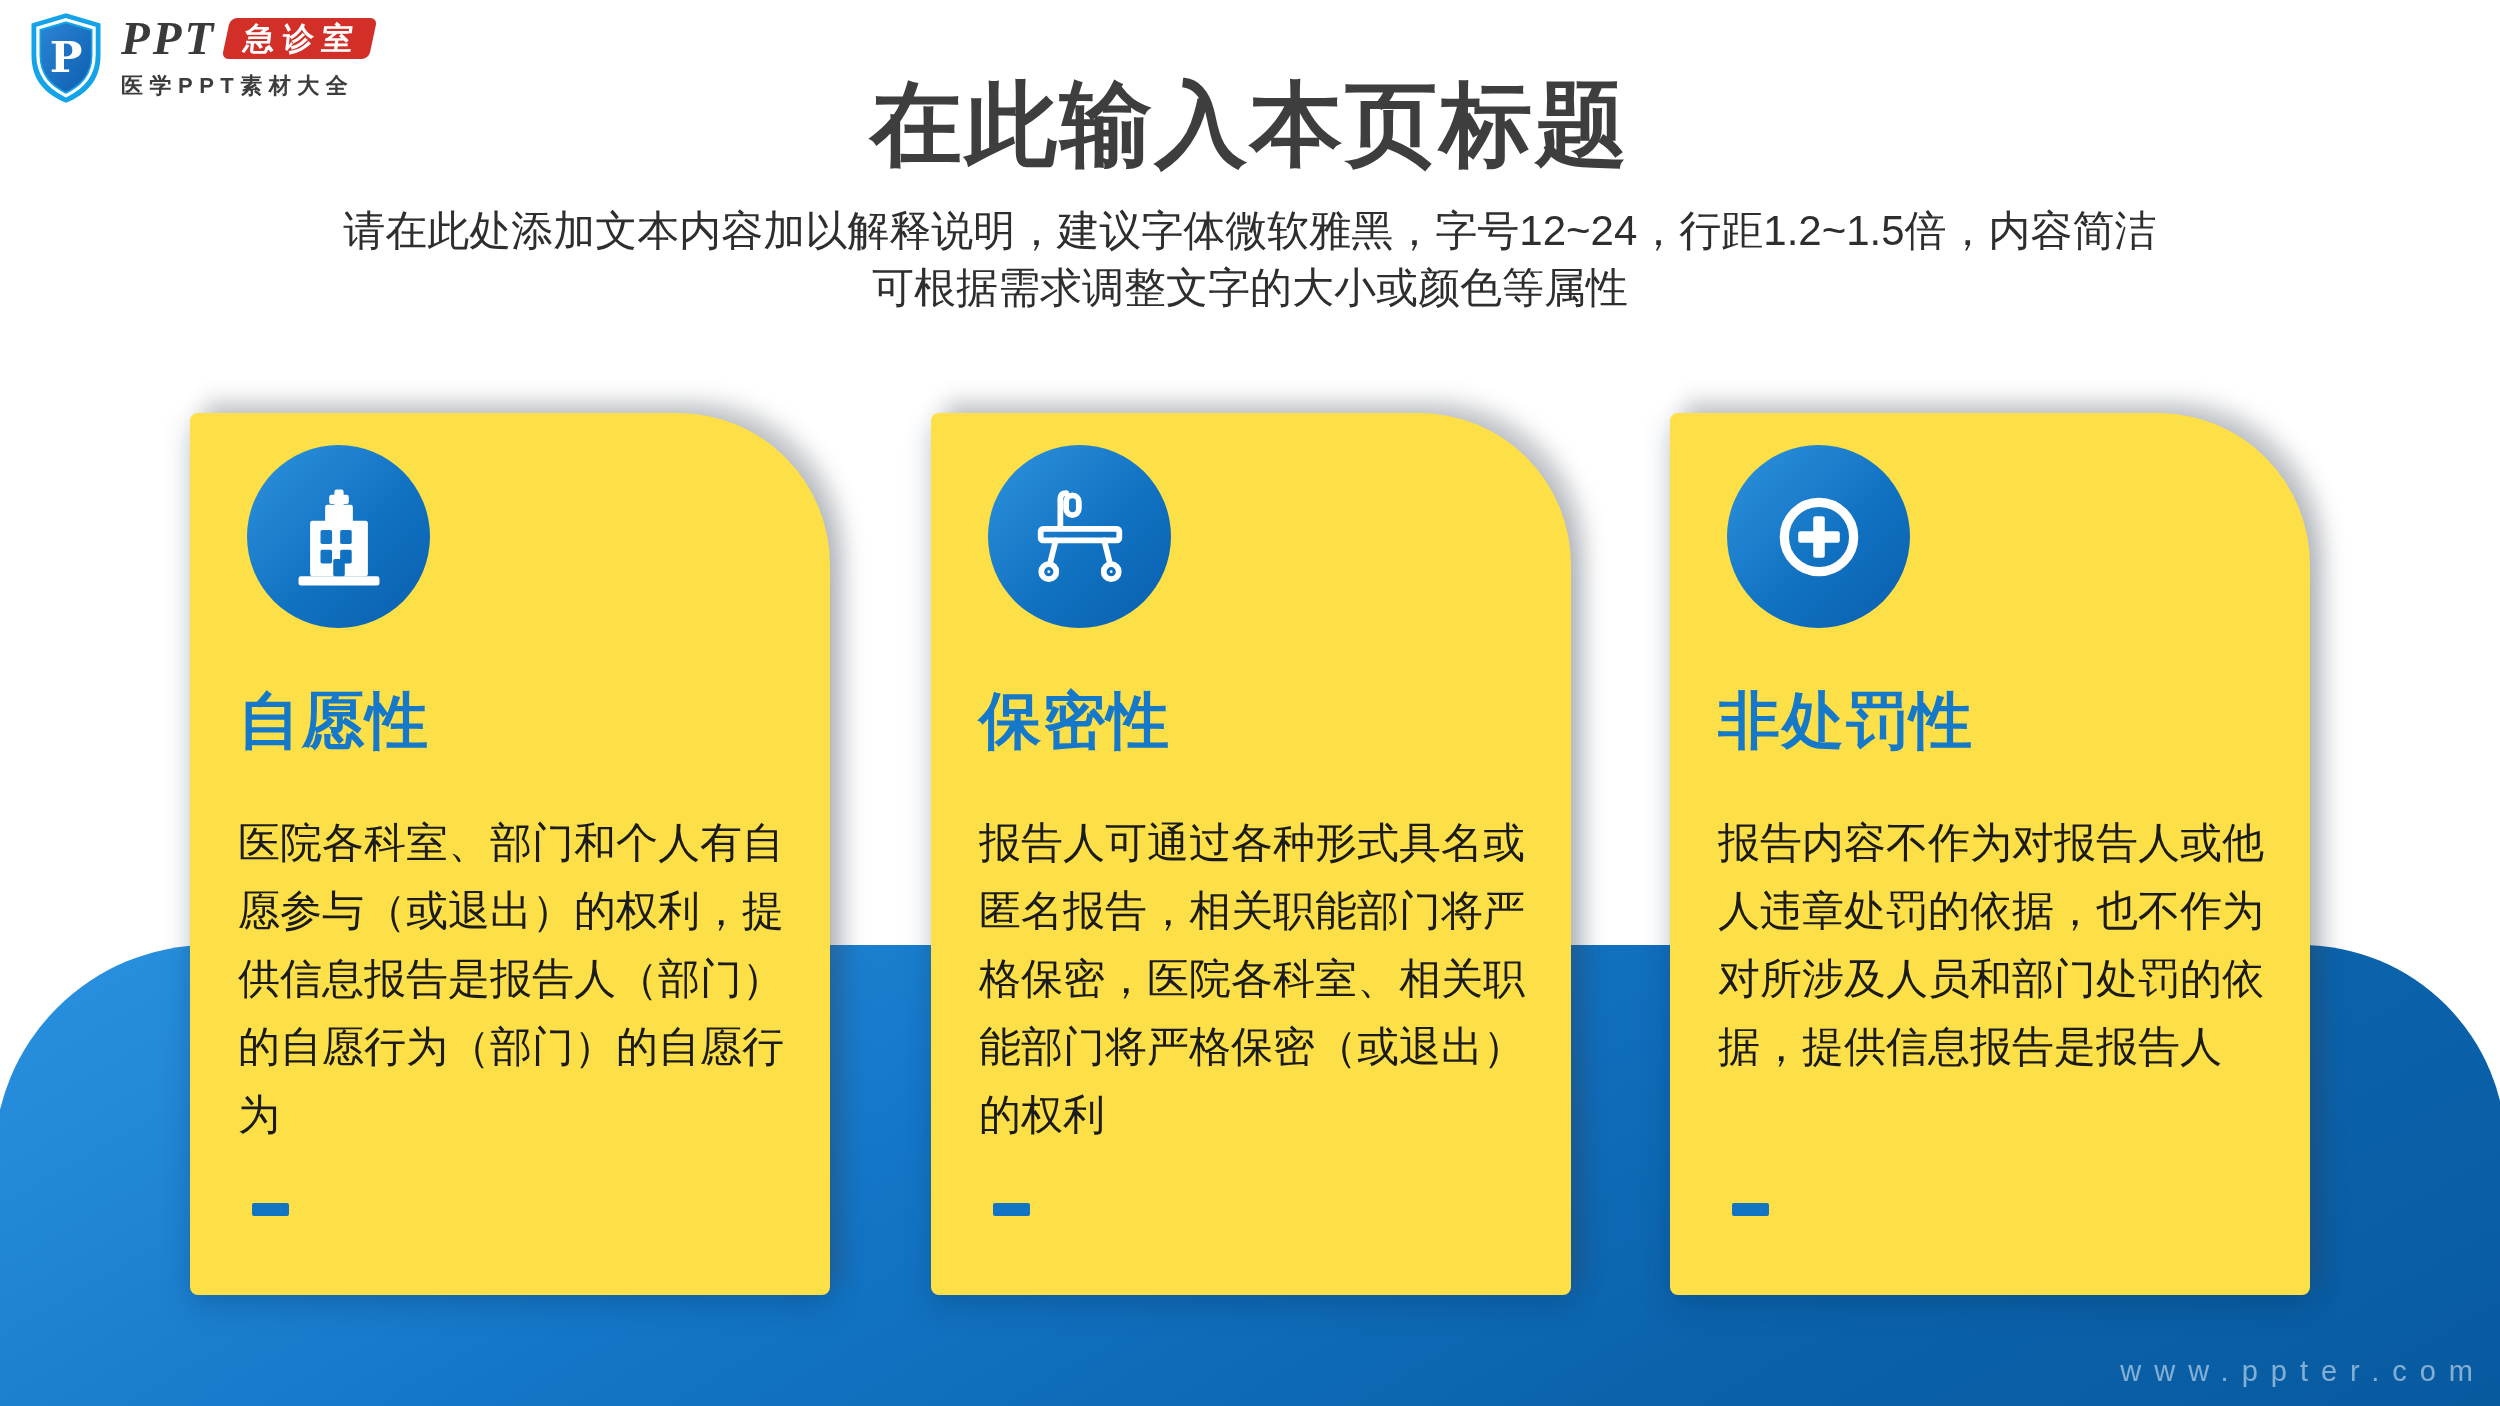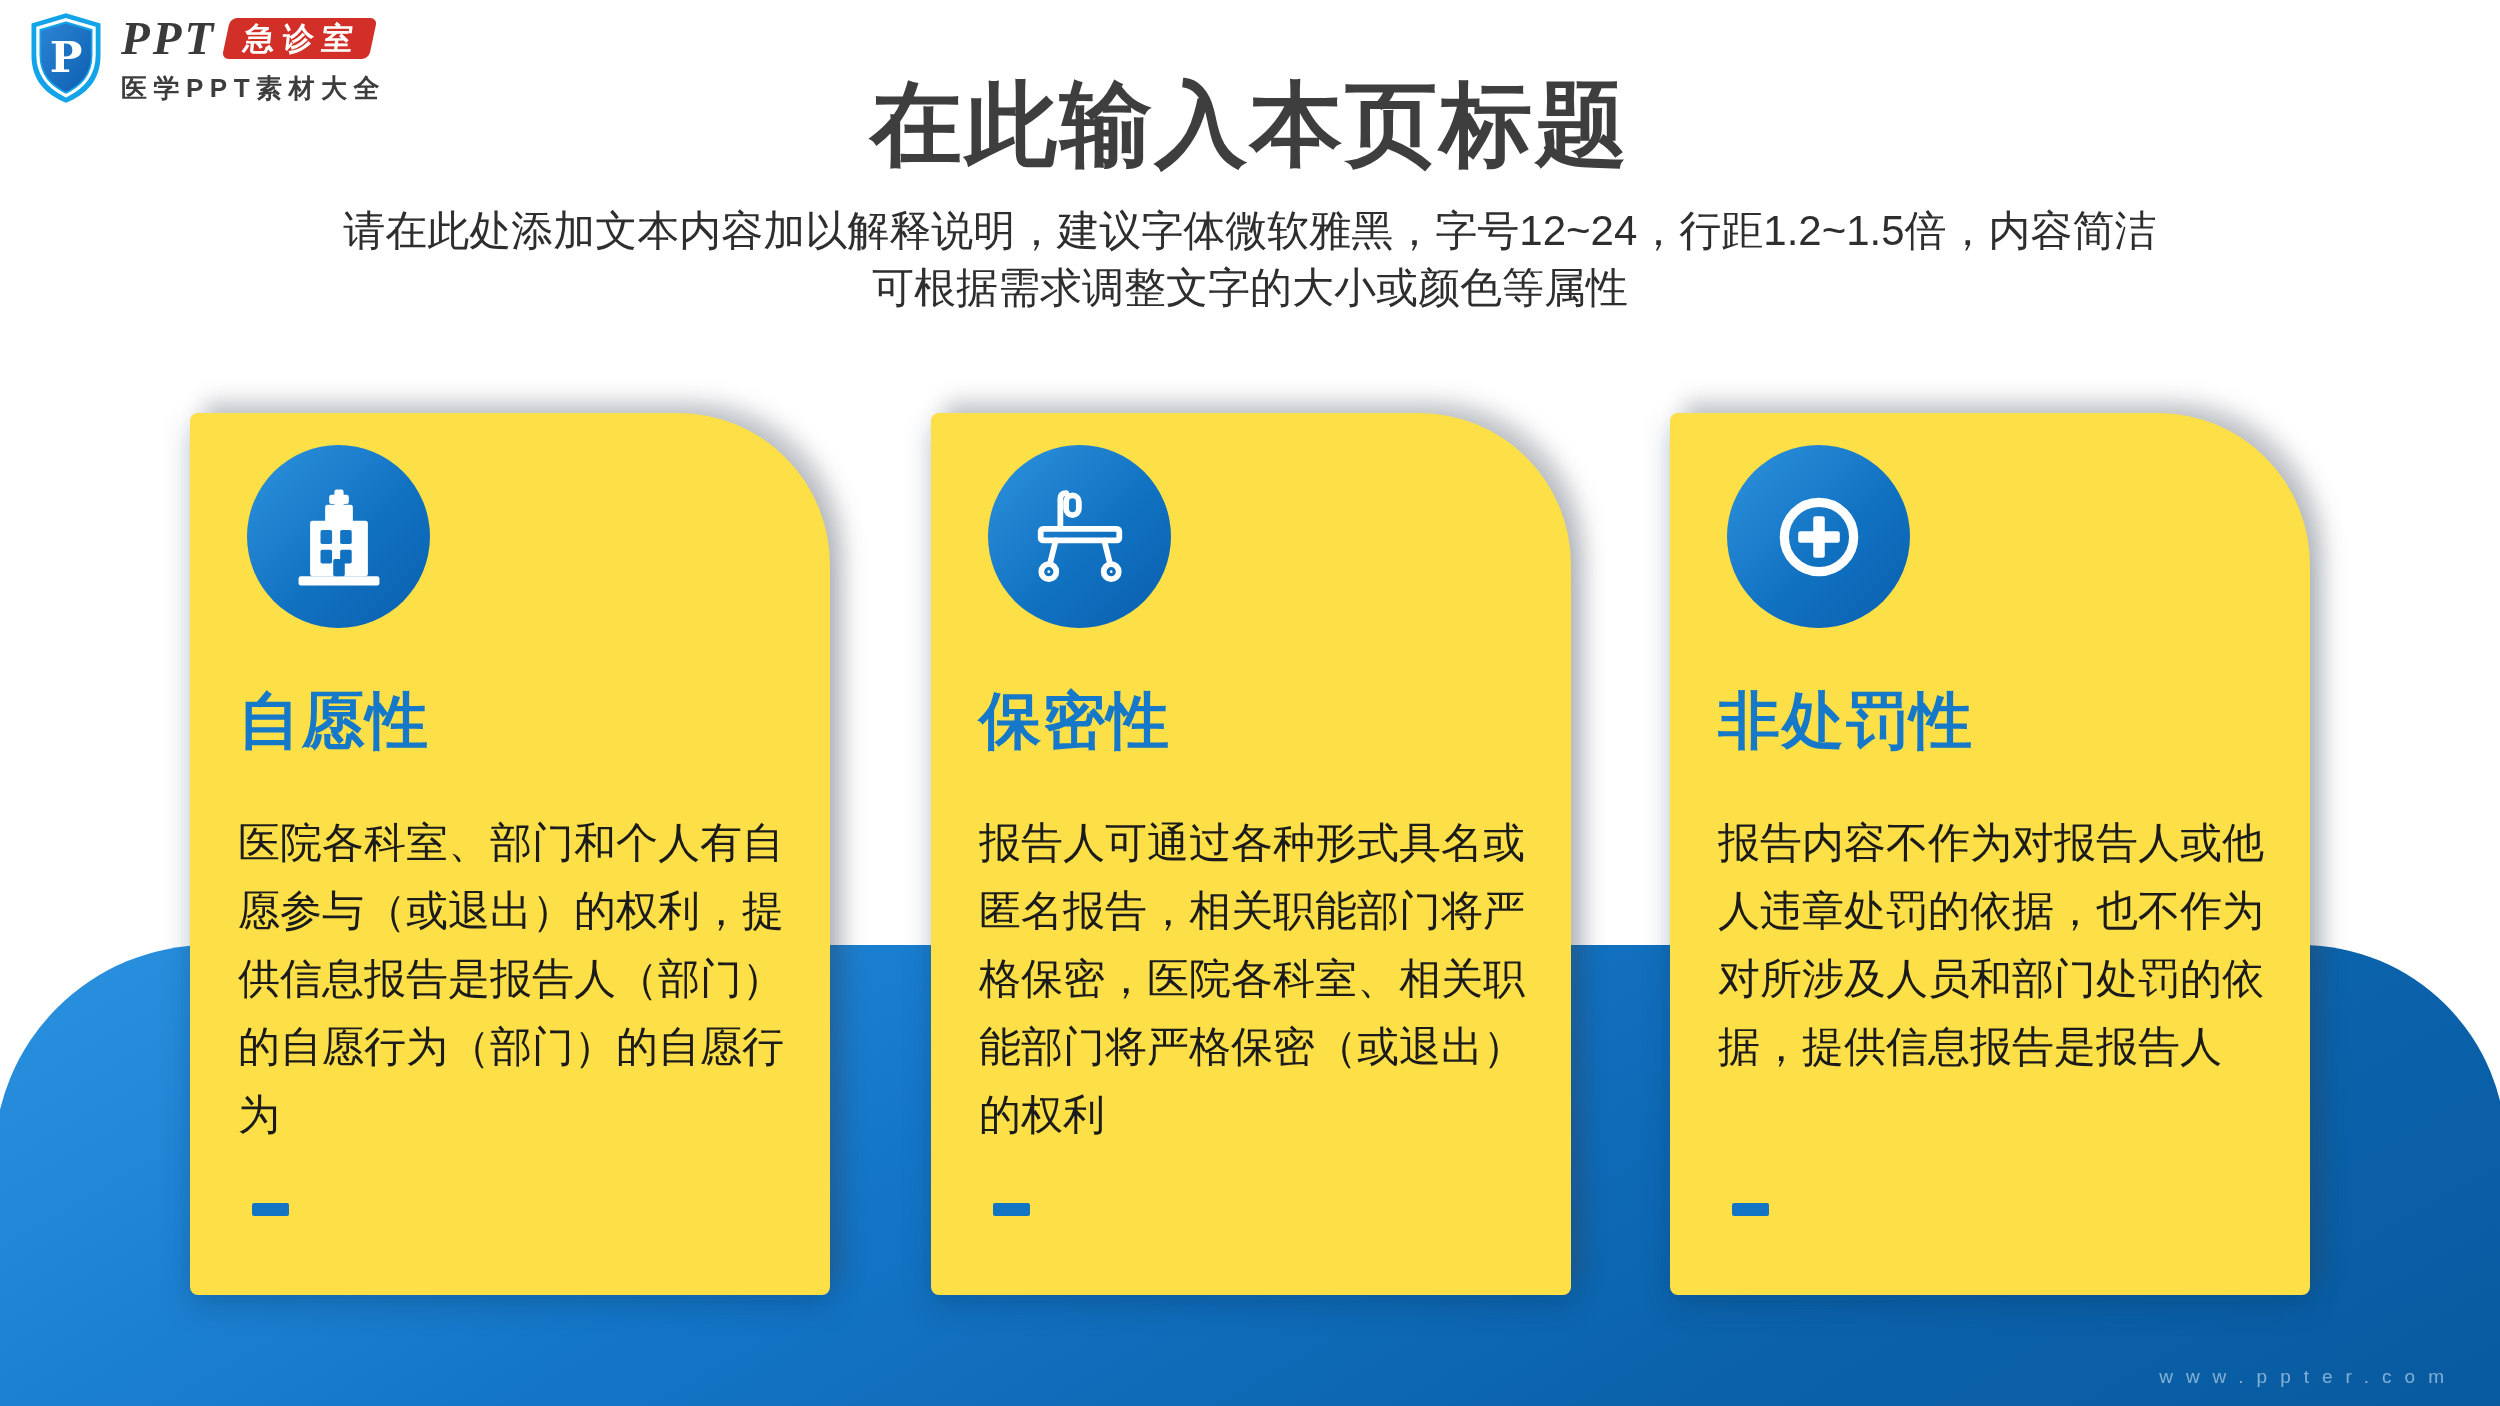--- a/index.html
+++ b/index.html
@@ -17,21 +17,21 @@
   .logo{position:absolute;left:25px;top:12px;display:flex;align-items:flex-start;gap:14px;}
   .logo .shield{width:82px;height:92px;flex:0 0 auto;}
   .logo-text{display:flex;flex-direction:column;}
   .logo-row1{display:flex;align-items:center;gap:10px;height:52px;font-family:Liberation Serif, serif;}
   .brand{font-size:47px;font-weight:bold;font-style:italic;color:#3a3a3a;letter-spacing:3px;line-height:1;}
   .badge{
     background:#d22f28;color:#ffffff;font-weight:bold;font-size:31px;letter-spacing:8px;
     padding:5px 12px 5px 18px;border-radius:7px;transform:skewX(-12deg);line-height:1;
   }
   .badge span{display:inline-block;transform:skewX(6deg);}
-  .tagline{font-size:26px;color:#3d3d3d;letter-spacing:6.5px;font-weight:bold;margin-top:7px;white-space:nowrap;}
+  .tagline{font-size:22px;color:#3d3d3d;letter-spacing:6.5px;font-weight:bold;margin-top:7px;white-space:nowrap;}
   
   .page-title{
     position:absolute;top:74px;left:0;width:100%;text-align:center;
     font-size:92px;line-height:100px;font-weight:bold;color:#3e3e3e;letter-spacing:3px;
   }
   .page-subtitle{
     position:absolute;top:202px;left:0;width:100%;text-align:center;
     font-size:42px;line-height:57px;color:#2e2e2e;
   }
   
@@ -51,22 +51,22 @@
     position:absolute;left:48px;top:273px;
     font-size:62px;line-height:70px;font-weight:bold;color:#1678c8;letter-spacing:2px;
   }
   .card-body{
     position:absolute;left:48px;top:396px;width:546px;
     font-size:42px;line-height:68px;color:#1b1b1b;text-align:justify;
   }
   .dash{position:absolute;left:62px;top:790px;width:37px;height:13px;background:#1374c4;border-radius:2px;}
   
   .watermark{
-    position:absolute;right:43px;bottom:18px;
-    font-size:19px;letter-spacing:13px;color:rgba(218,234,248,0.58);
+    position:absolute;right:14px;bottom:18px;
+    font-size:29px;letter-spacing:13px;color:rgba(218,234,248,0.58);
   }
 </style>
 </head>
 <body>
 
 <div class="slide">
 
   <div class="bg-blue"></div>
 
   <div class="logo">

